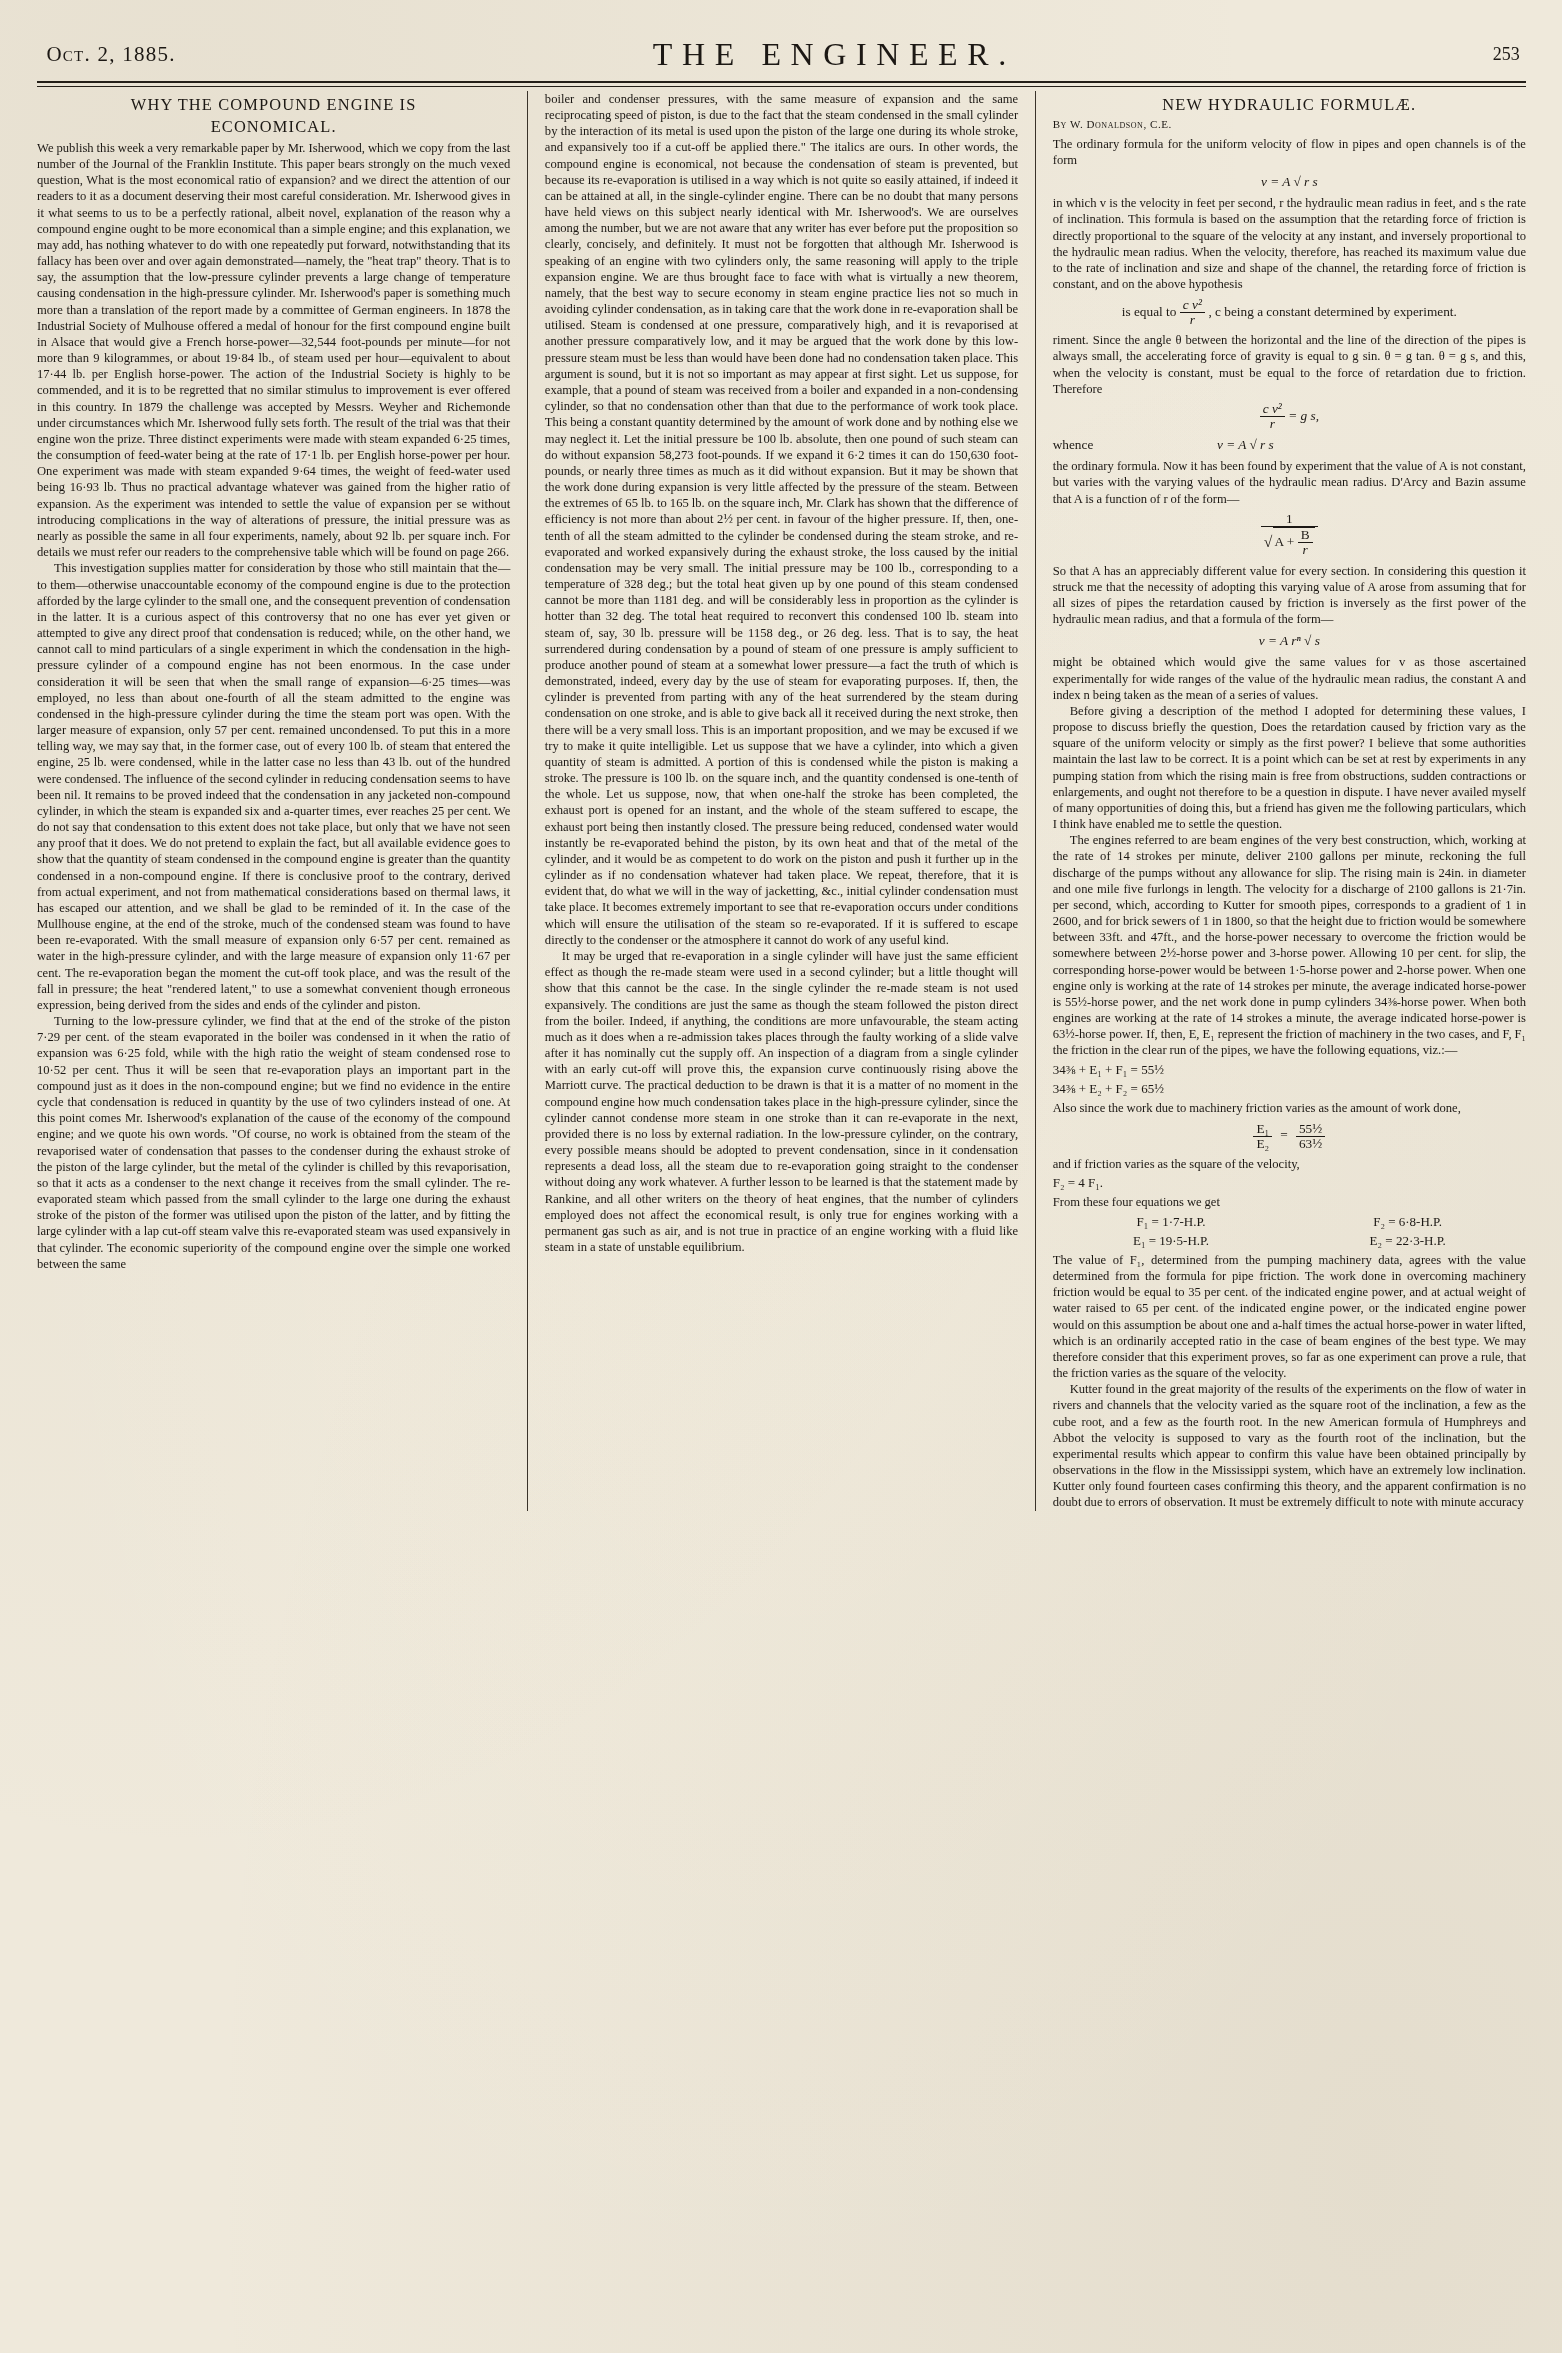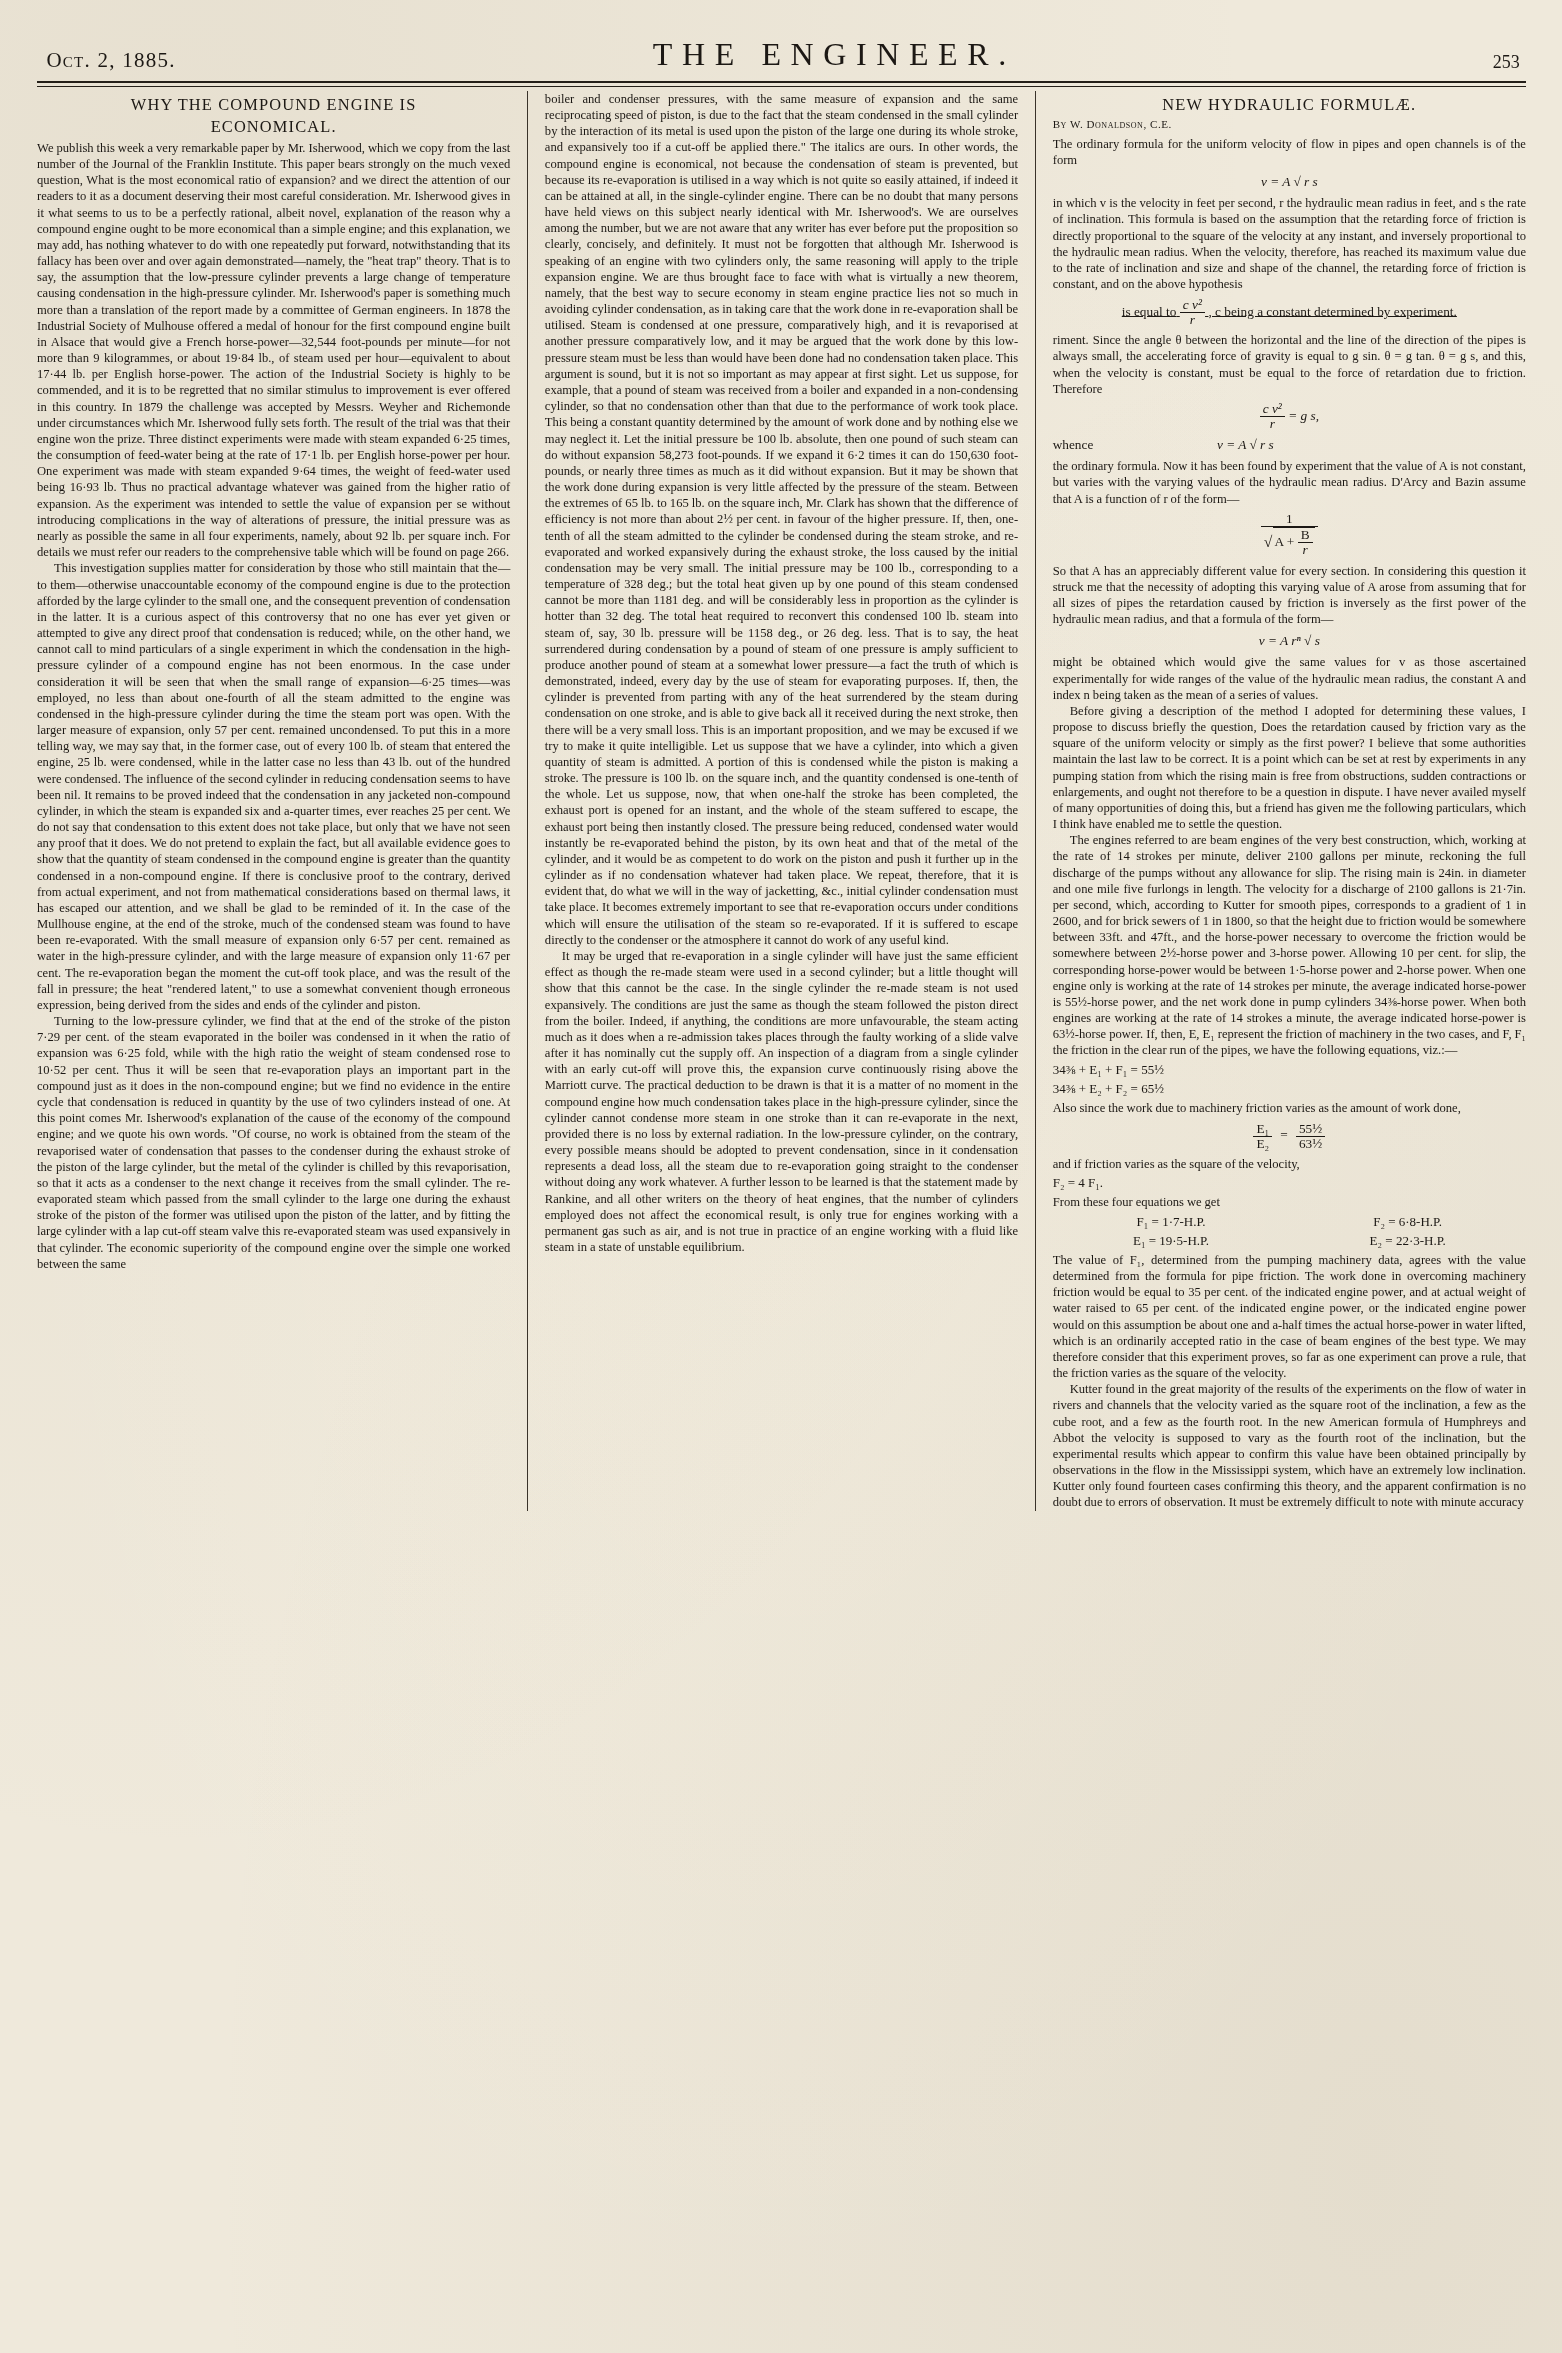--- a/index.html
+++ b/index.html
@@ -29,21 +29,21 @@
     z-index: 0;
   }
   .content {
     position: relative;
     z-index: 1;
     padding: 36px 37px 23.4px 37px;
   }
   
   .masthead {
     display: flex;
-    align-items: flex-end;
+    align-items: center;
     justify-content: space-between;
     padding: 0 6.2px 0 9.4px;
   }
   .masthead-date {
     font-variant: small-caps;
     font-size: 21px;
     letter-spacing: 0.06em;
     white-space: nowrap;
   }
   .masthead-title {
@@ -179,21 +179,21 @@
         <div class="art-byline">By W. Donaldson, C.E.</div>
 
         <p class="body noindent">The ordinary formula for the uniform velocity of flow in pipes and open channels is of the form</p>
 
         <div class="eq">
           <span>v = A √ r s</span>
         </div>
 
         <p class="body noindent">in which v is the velocity in feet per second, r the hydraulic mean radius in feet, and s the rate of inclination. This formula is based on the assumption that the retarding force of friction is directly proportional to the square of the velocity at any instant, and inversely proportional to the hydraulic mean radius. When the velocity, therefore, has reached its maximum value due to the rate of inclination and size and shape of the channel, the retarding force of friction is constant, and on the above hypothesis</p>
 
-        <div class="eq" style="font-style:normal;text-decoration:underline;">
+        <div class="eq" style="font-style:normal;">
           <span>is equal to</span>
           <span class="frac">
             <span class="num" style="font-style:italic;">c v²</span>
             <span class="den" style="font-style:italic;">r</span>
           </span>
           <span>, c being a constant determined by experiment.</span>
         </div>
 
         <p class="body noindent">riment. Since the angle θ between the horizontal and the line of the direction of the pipes is always small, the accelerating force of gravity is equal to g sin. θ = g tan. θ = g s, and this, when the velocity is constant, must be equal to the force of retardation due to friction. Therefore</p>
 

